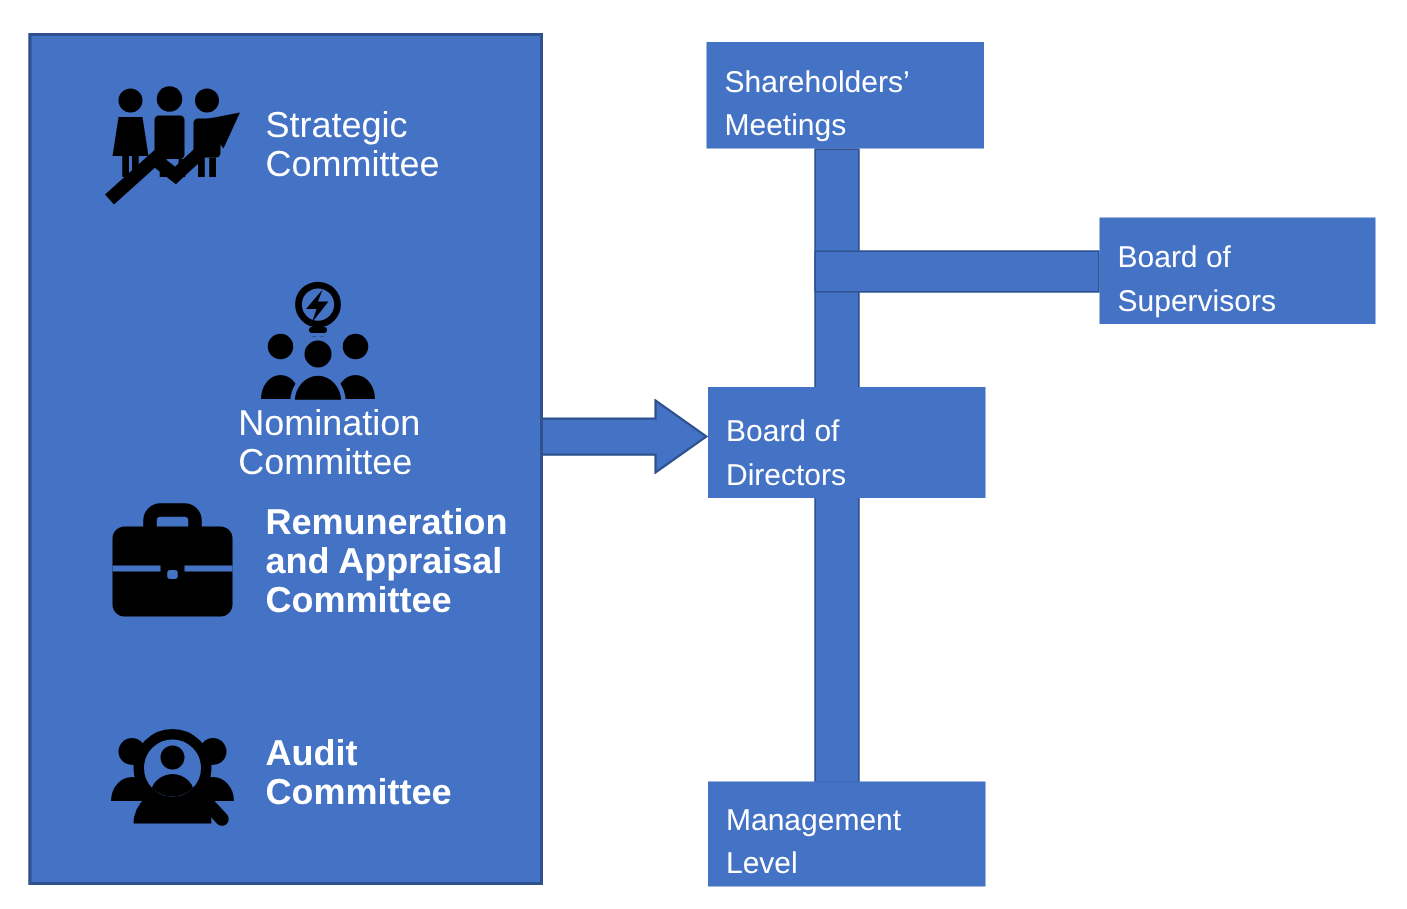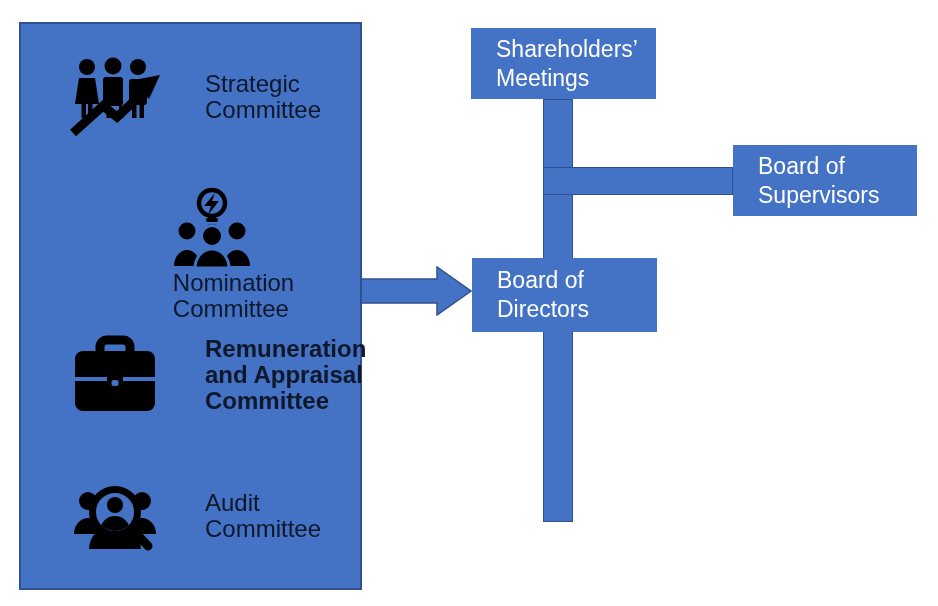--- a/index.html
+++ b/index.html
@@ -12,44 +12,44 @@
     position:absolute;left:543px;top:99px;width:30px;height:423px;
     background:#4472C4;border:1px solid #2F528F;box-sizing:border-box;z-index:1;
   }
   .hline{
     position:absolute;left:543px;top:167px;width:190px;height:28px;
     background:#4472C4;border:1px solid #2F528F;box-sizing:border-box;z-index:1;
   }
   .arrow-svg{position:absolute;left:358px;top:266px;z-index:1;}
   
   .node{
-    position:absolute;background:#4472C4;display:flex;align-items:center;
-    box-sizing:border-box;padding-left:25px;z-index:2;
-    font-size:23px;line-height:29px;white-space:pre-line;
+    position:absolute;background:#4472C4;display:flex;align-items:flex-end;
+    box-sizing:border-box;padding-left:12px;z-index:2;
+    font-size:20px;line-height:29px;white-space:pre-line;
   }
   .node-shareholders{left:471px;top:28px;width:185px;height:71px;}
   .node-supervisors {left:733px;top:145px;width:184px;height:71px;}
   .node-directors   {left:472px;top:258px;width:185px;height:74px;}
   .node-management  {left:472px;top:521px;width:185px;height:70px;}
   
   .panel{
     position:absolute;left:19px;top:22px;width:343px;height:568px;
     background:#4472C4;border:2px solid #2F528F;box-sizing:border-box;z-index:2;
   }
   .row{
     position:absolute;left:48px;width:285px;height:96px;
     display:flex;align-items:center;
   }
   .row-1{top:25px;}
   .row-2{top:162px;flex-direction:column;}
   .row-3{top:303px;font-weight:bold;}
-  .row-4{top:444px;}
+  .row-4{top:444px;font-weight:bold;}
   .icon-cell{width:92px;min-width:92px;display:flex;justify-content:center;align-items:center;}
   .row-label{
-    margin-left:44px;font-size:24px;line-height:26px;white-space:pre-line;color:#0f172a;
+    margin-left:16px;font-size:24px;line-height:26px;white-space:pre-line;color:#ffffff;
   }
 </style>
 </head>
 <body>
 
 <div class="stage">
 
   <div class="vline"></div>
   <div class="hline"></div>
 
@@ -157,14 +157,18 @@
   <div class="node node-supervisors">
     <span>Board of
 Supervisors</span>
   </div>
 
   <div class="node node-directors">
     <span>Board of
 Directors</span>
   </div>
 
+  <div class="node node-management">
+    <span>Management
+Level</span>
+  </div>
 
 </div>
 
 </body></html>

